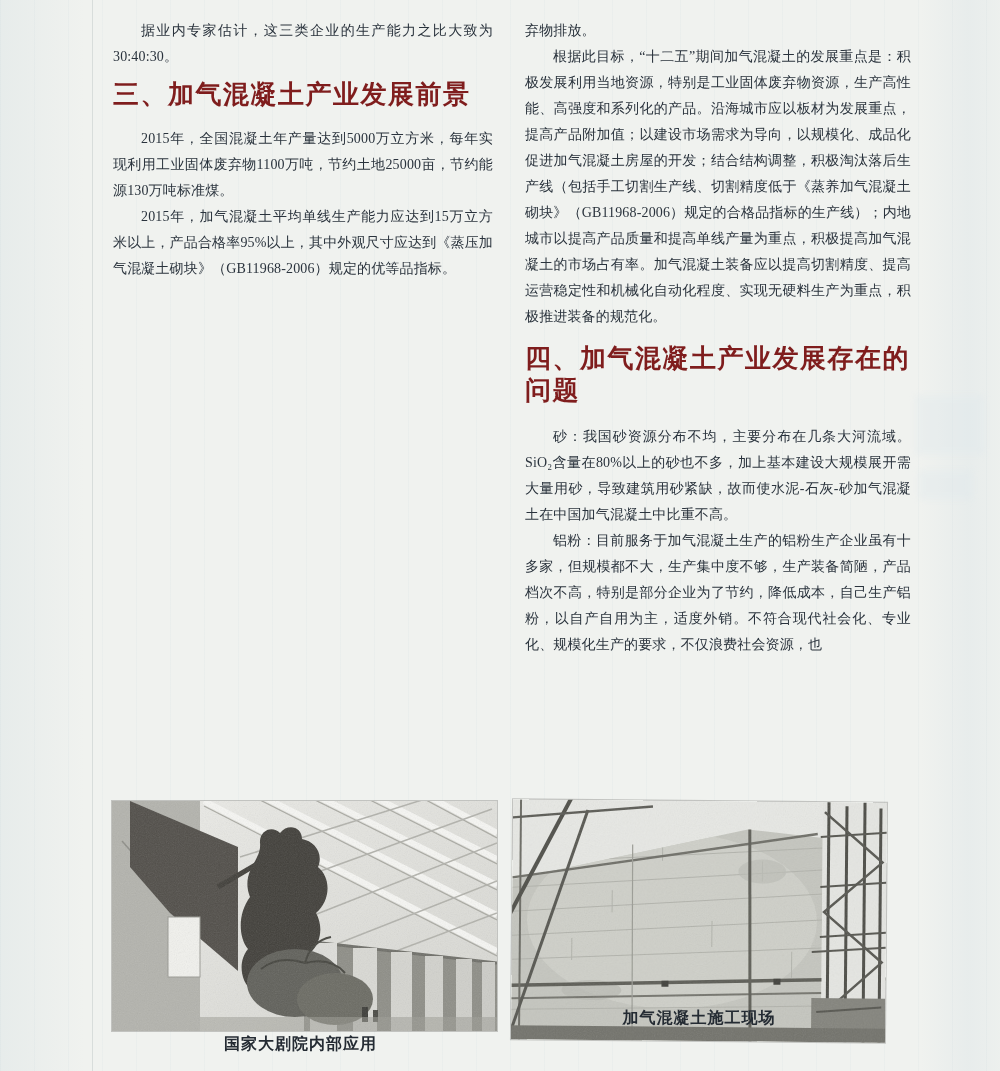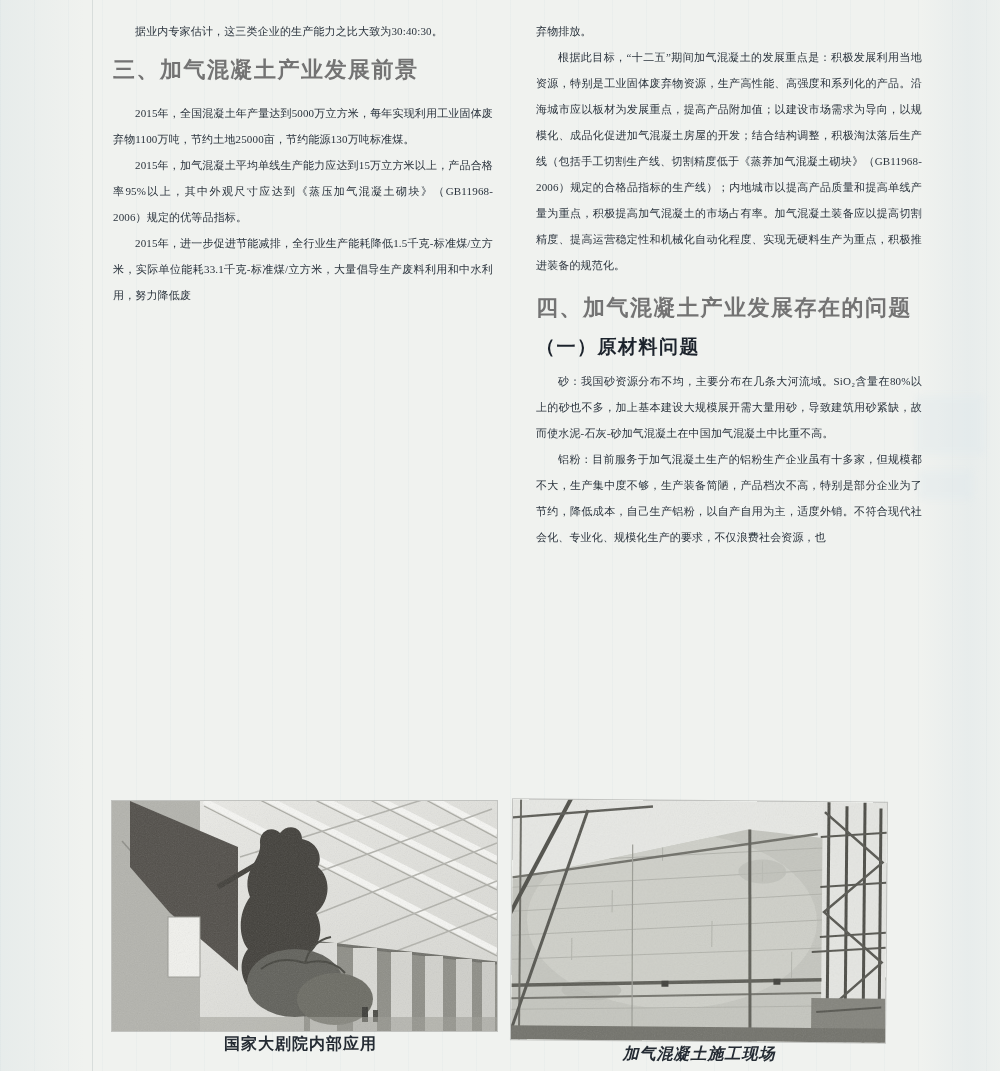--- a/index.html
+++ b/index.html
@@ -18,74 +18,72 @@
       linear-gradient(90deg, rgba(198,214,222,0) 920px, rgba(198,214,222,0.20) 968px, rgba(198,214,222,0.08) 1000px);
   }
   .scan-line{
     position:absolute;left:92px;top:0;width:1px;height:1071px;
     background:#d5dad8;opacity:.9;pointer-events:none;
   }
   .ghost{position:absolute;background:#dfe8ec;filter:blur(3px);opacity:.35;pointer-events:none;border-radius:3px;}
 
   .col{position:absolute;top:18px;}
   .col-left{left:113px;width:380px;}
-  .col-right{left:536px;width:386px;}
+  .col-right{left:525px;width:386px;}
 
   p.body{
-    margin:0;font-size:11px;line-height:26px;letter-spacing:.15px;
+    margin:0;font-size:14px;line-height:26px;letter-spacing:.15px;
     text-align:justify;text-indent:2em;color:#2a333d;
   }
   p.cont{text-indent:0;}
 
   h2.sec{
-    font-family:Liberation Serif, serif;
-    font-size:22px;font-weight:bold;color:#737373;
+    font-family:Liberation Mono, monospace;
+    font-size:26px;font-weight:bold;color:#7f1d1d;
     letter-spacing:1.5px;margin:10px 0 14px 0;line-height:32px;
   }
-  .col-right h2.sec{margin-top:14px;margin-bottom:10px;}
+  .col-right h2.sec{margin-top:14px;margin-bottom:16px;}
   h3.sub{
     font-family:"Liberation Sans","DejaVu Sans",sans-serif;
     font-size:19px;font-weight:bold;color:#1c232c;
     letter-spacing:1.5px;margin:6px 0 8px 0;line-height:26px;
   }
 
   .figure{position:absolute;box-shadow:0 0 0 1px rgba(110,110,105,.35);}
   .fig-left{left:112px;top:801px;width:385px;height:230px;}
   .fig-right{left:512px;top:801px;width:374px;height:240px;transform:rotate(.5deg);}
   .figure svg{display:block;}
 
   .caption{
     position:absolute;text-align:center;font-weight:bold;
     font-size:16px;letter-spacing:1px;color:#242b33;
     font-family:"Liberation Serif","DejaVu Serif",serif;
   }
   .cap-left{left:108px;top:1034px;width:385px;}
-  .cap-right{left:512px;top:1044px;width:374px;font-style:italic;}
+  .cap-right{left:512px;top:1008px;width:374px;}
 </style>
 </head>
 <body>
 
 <div class="paper-texture"></div>
 <div class="scan-line"></div>
 <div class="ghost" style="left:915px;top:395px;width:70px;height:60px;"></div>
 <div class="ghost" style="left:918px;top:470px;width:55px;height:30px;"></div>
 
 <div class="col col-left">
   <p class="body">据业内专家估计，这三类企业的生产能力之比大致为30:40:30。</p>
   <h2 class="sec">三、加气混凝土产业发展前景</h2>
   <p class="body">2015年，全国混凝土年产量达到5000万立方米，每年实现利用工业固体废弃物1100万吨，节约土地25000亩，节约能源130万吨标准煤。</p>
   <p class="body">2015年，加气混凝土平均单线生产能力应达到15万立方米以上，产品合格率95%以上，其中外观尺寸应达到《蒸压加气混凝土砌块》（GB11968-2006）规定的优等品指标。</p>
-  <p class="body">2015年，进一步促进节能减排，全行业生产能耗降低1.5千克-标准煤/立方米，实际单位能耗33.1千克-标准煤/立方米，大量倡导生产废料利用和中水利用，努力降低废</p>
 </div>
 
 <div class="col col-right">
   <p class="body cont">弃物排放。</p>
   <p class="body">根据此目标，“十二五”期间加气混凝土的发展重点是：积极发展利用当地资源，特别是工业固体废弃物资源，生产高性能、高强度和系列化的产品。沿海城市应以板材为发展重点，提高产品附加值；以建设市场需求为导向，以规模化、成品化促进加气混凝土房屋的开发；结合结构调整，积极淘汰落后生产线（包括手工切割生产线、切割精度低于《蒸养加气混凝土砌块》（GB11968-2006）规定的合格品指标的生产线）；内地城市以提高产品质量和提高单线产量为重点，积极提高加气混凝土的市场占有率。加气混凝土装备应以提高切割精度、提高运营稳定性和机械化自动化程度、实现无硬料生产为重点，积极推进装备的规范化。</p>
   <h2 class="sec">四、加气混凝土产业发展存在的问题</h2>
-  <h3 class="sub">（一）原材料问题</h3>
   <p class="body">砂：我国砂资源分布不均，主要分布在几条大河流域。SiO₂含量在80%以上的砂也不多，加上基本建设大规模展开需大量用砂，导致建筑用砂紧缺，故而使水泥-石灰-砂加气混凝土在中国加气混凝土中比重不高。</p>
   <p class="body">铝粉：目前服务于加气混凝土生产的铝粉生产企业虽有十多家，但规模都不大，生产集中度不够，生产装备简陋，产品档次不高，特别是部分企业为了节约，降低成本，自己生产铝粉，以自产自用为主，适度外销。不符合现代社会化、专业化、规模化生产的要求，不仅浪费社会资源，也</p>
 </div>
 
 <div class="figure fig-left">
   <svg viewBox="0 0 385 230" width="385" height="230">
     <defs>
       <filter id="gL">
           <feTurbulence type="fractalNoise" baseFrequency="0.9" numOctaves="2" stitchTiles="stitch"></feTurbulence>
           <feColorMatrix type="saturate" values="0"></feColorMatrix>

